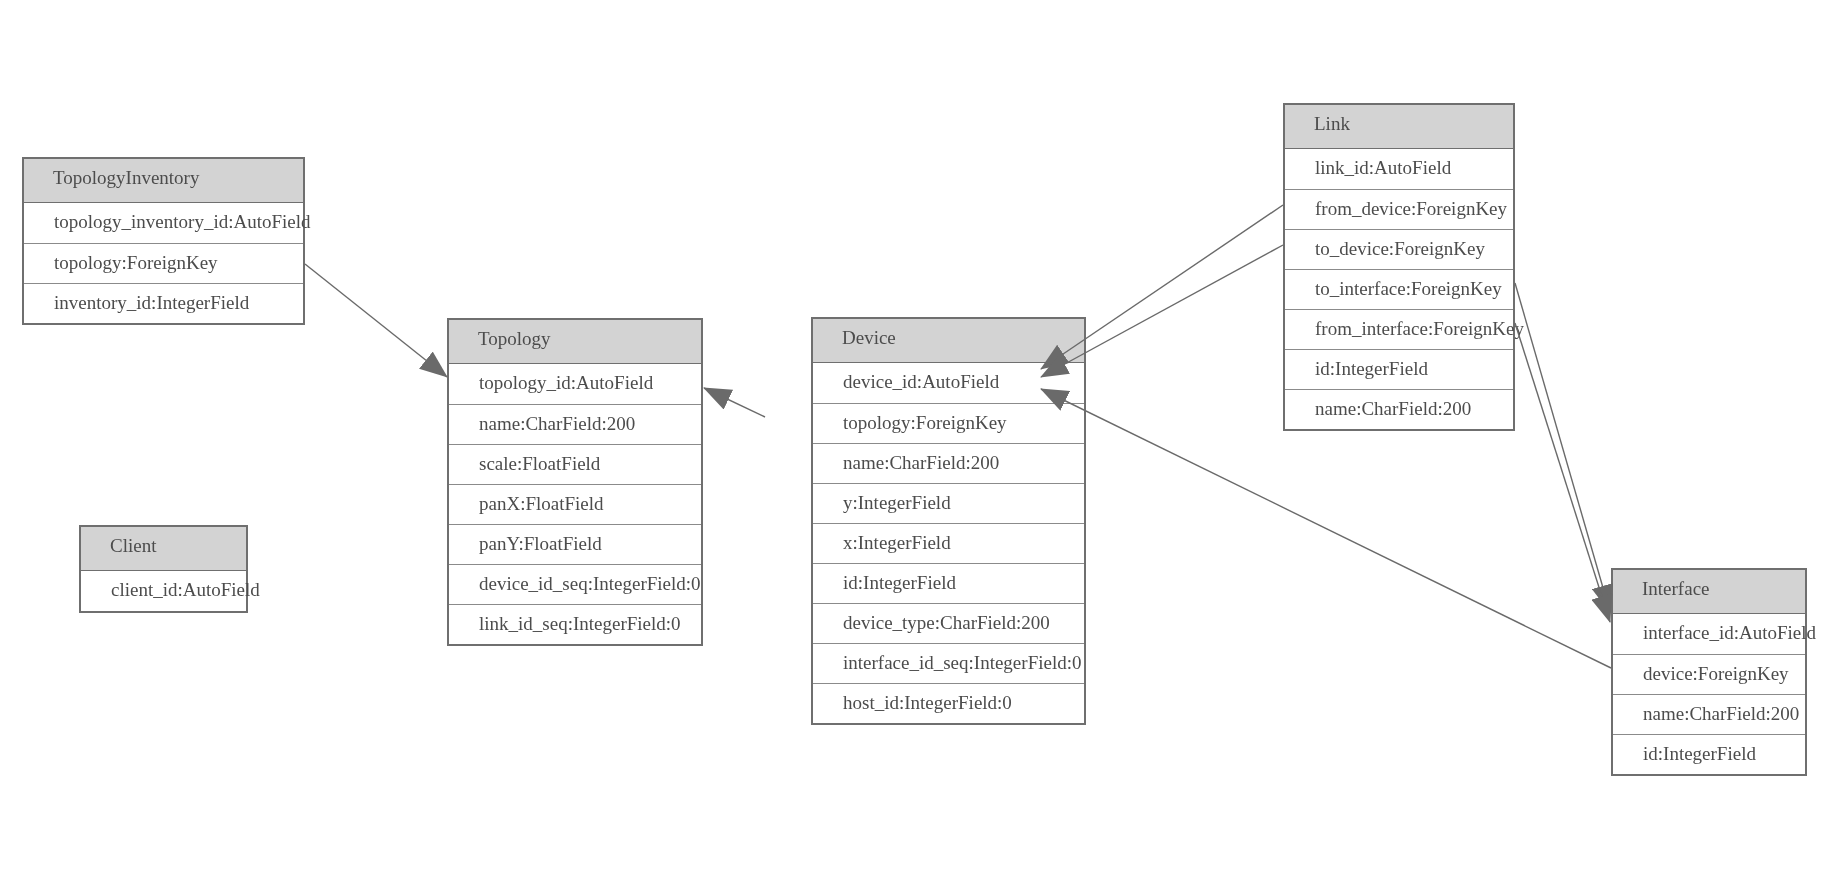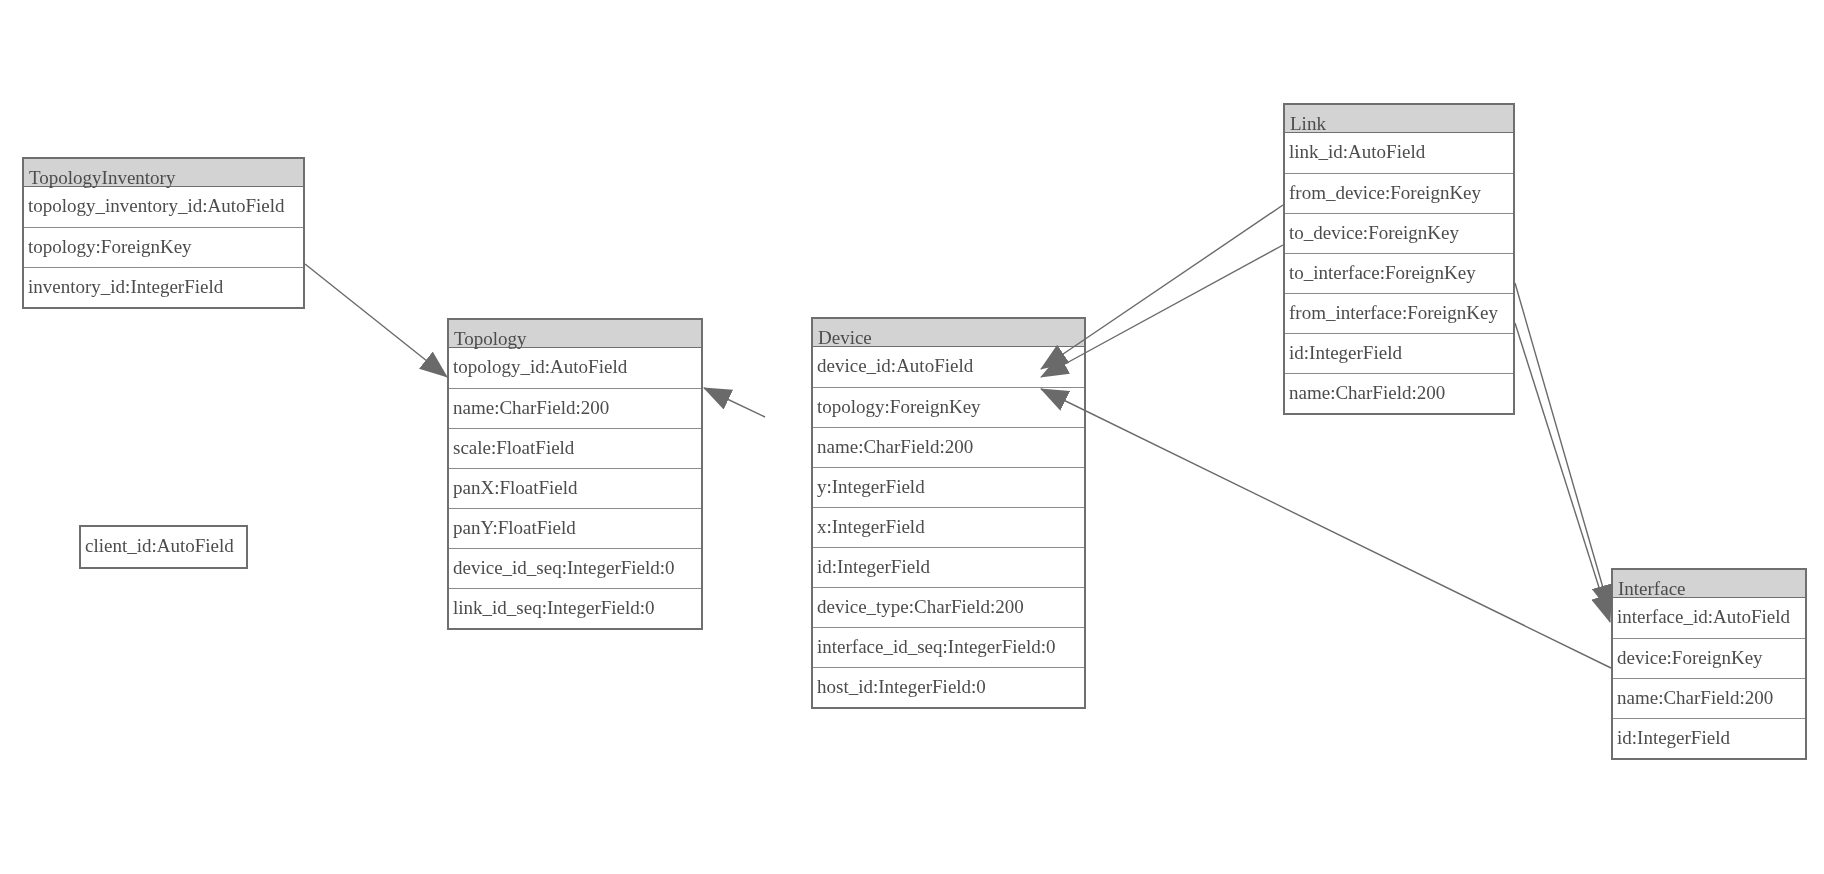--- a/index.html
+++ b/index.html
@@ -10,34 +10,34 @@
     font-family:"Liberation Serif", serif;
     overflow:hidden;
   }
   .entity{
     position:absolute;
     background:#ffffff;
     border:2px solid #6f6f6f;
     box-sizing:border-box;
   }
   .entity-header{
-    height:28px;
+    height:44px;
     line-height:38px;
     background:#d3d3d3;
-    padding-left:5px;
+    padding-left:29px;
     font-size:19px;
     color:#4c4c4c;
     border-bottom:1px solid #6f6f6f;
     box-sizing:border-box;
     white-space:nowrap;
   }
   .entity-row{
     height:40px;
     line-height:38px;
-    padding-left:4px;
+    padding-left:30px;
     font-size:19px;
     color:#4c4c4c;
     box-sizing:border-box;
     white-space:nowrap;
     background:#ffffff;
   }
   .entity-row + .entity-row{
     border-top:1px solid #8b8b8b;
   }
   svg.edges{
@@ -66,20 +66,21 @@
         <div class="entity-header">Topology</div>
         <div class="entity-row">topology_id:AutoField</div>
         <div class="entity-row">name:CharField:200</div>
         <div class="entity-row">scale:FloatField</div>
         <div class="entity-row">panX:FloatField</div>
         <div class="entity-row">panY:FloatField</div>
         <div class="entity-row">device_id_seq:IntegerField:0</div>
         <div class="entity-row">link_id_seq:IntegerField:0</div>
       </div>
       <div class="entity" style="left: 79px; top: 525px; width: 169px;">
+        <div class="entity-header">Client</div>
         <div class="entity-row">client_id:AutoField</div>
       </div>
       <div class="entity" style="left: 765px; top: 317px; width: 275px; margin-left: 46px;">
         <div class="entity-header">Device</div>
         <div class="entity-row">device_id:AutoField</div>
         <div class="entity-row">topology:ForeignKey</div>
         <div class="entity-row">name:CharField:200</div>
         <div class="entity-row">y:IntegerField</div>
         <div class="entity-row">x:IntegerField</div>
         <div class="entity-row">id:IntegerField</div>

